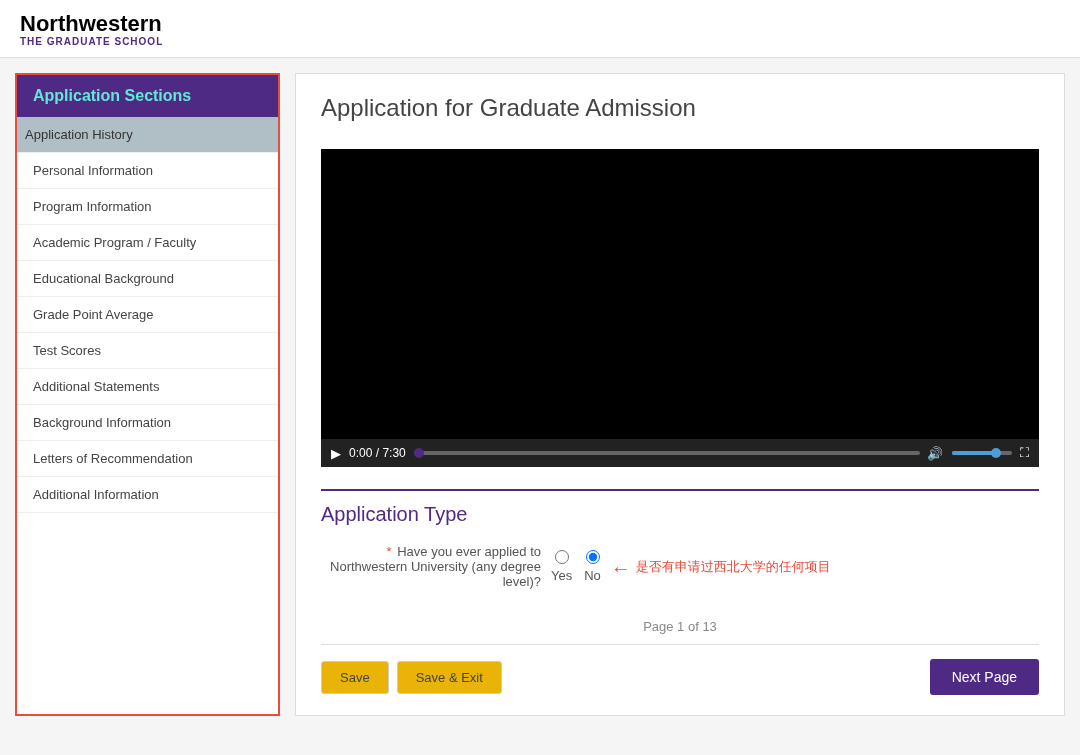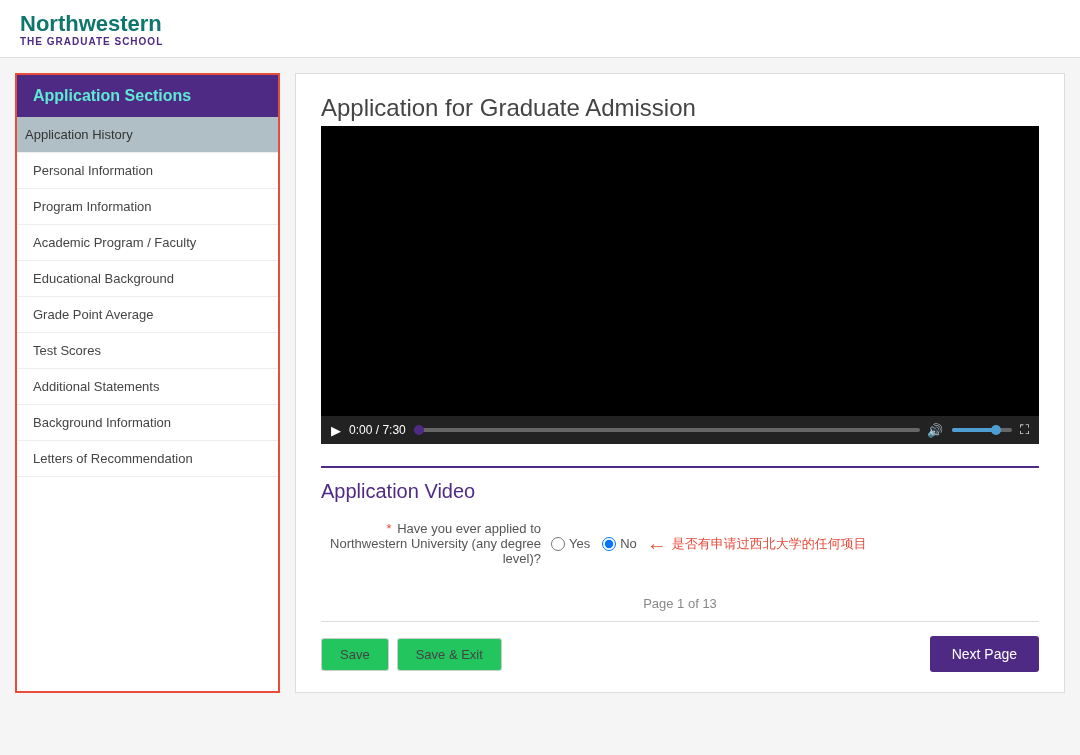--- a/index.html
+++ b/index.html
@@ -9,21 +9,21 @@
     #header {
       background: white;
       padding: 12px 20px 10px 20px;
       border-bottom: 1px solid #ddd;
       display: flex;
       align-items: center;
     }
     #header .logo-text {
       font-size: 22px;
       font-weight: bold;
-      color: #0f766e;
+      color: #000000;
       line-height: 1.1;
     }
     #header .logo-sub {
       font-size: 10px;
       color: #4e2a84;
       letter-spacing: 1px;
       font-weight: bold;
     }
 
     
@@ -68,21 +68,21 @@
       flex: 1;
       background: white;
       padding: 20px 25px;
       border: 1px solid #ddd;
     }
 
     #page-title {
       font-size: 24px;
       color: #444;
       font-weight: 300;
-      margin-bottom: 4px;
+      margin-bottom: 27px;
     }
 
     
     #video-container {
       background: black;
       width: 100%;
       height: 290px;
       position: relative;
     }
 
@@ -186,20 +186,21 @@
       align-items: center;
       gap: 12px;
       font-size: 13px;
       color: #555;
     }
     .radio-option {
       display: flex;
       align-items: center;
       gap: 4px;
       cursor: pointer;
+      flex-direction: column;
     }
     .radio-input {
       width: 14px;
       height: 14px;
       cursor: pointer;
     }
 
     
     .annotation {
       display: flex;
@@ -229,21 +230,21 @@
       justify-content: space-between;
       align-items: center;
       border-top: 1px solid #ddd;
       padding-top: 14px;
     }
     .footer-left {
       display: flex;
       gap: 8px;
     }
     .btn-save {
-      background: #22c55e;
+      background: #eab308;
       color: #444;
       border: 1px solid #ccc;
       padding: 8px 18px;
       cursor: pointer;
       font-size: 13px;
       border-radius: 3px;
     }
     .btn-next {
       background: #4e2a84;
       color: white;
@@ -274,20 +275,21 @@
     <div class="sidebar-item active">Application History</div>
         <div class="sidebar-item">Personal Information</div>
         <div class="sidebar-item">Program Information</div>
         <div class="sidebar-item">Academic Program / Faculty</div>
         <div class="sidebar-item">Educational Background</div>
         <div class="sidebar-item">Grade Point Average</div>
         <div class="sidebar-item">Test Scores</div>
         <div class="sidebar-item">Additional Statements</div>
         <div class="sidebar-item">Background Information</div>
         <div class="sidebar-item">Letters of Recommendation</div>
+        <div class="sidebar-item">Additional Information</div>
       </div>
   </div>
 
   <div id="content">
 
     <div id="page-title">Application for Graduate Admission</div>
 
     <div id="video-container"></div>
     <div id="video-controls">
       <button class="ctrl-btn">▶</button>
@@ -302,21 +304,21 @@
       </div>
       <button class="ctrl-btn">🔊</button>
       <div class="volume-bar-container">
         <div class="volume-fill"></div>
         <div class="volume-dot"></div>
       </div>
       <button class="ctrl-btn">⛶</button>
     </div>
 
     <div id="application-type">
-      <div id="application-type-title">Application Video</div>
+      <div id="application-type-title">Application Type</div>
 
       <div class="form-row">
         <div class="form-label">
           <span class="required-star">*</span>
           <span>Have you ever applied to Northwestern University (any degree level)?</span>
         </div>
         <div class="radio-group">
           <label class="radio-option">
             <input type="radio" class="radio-input" name="applied" value="Yes" style="">
             <span>Yes</span>

